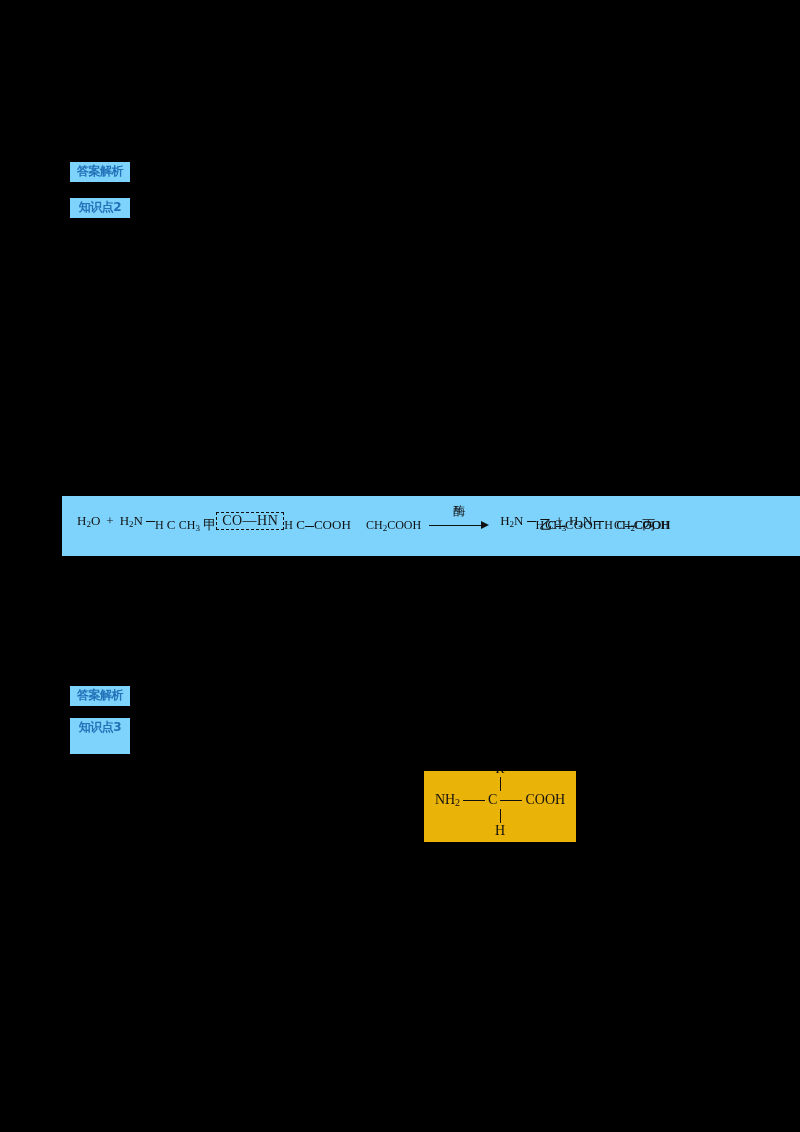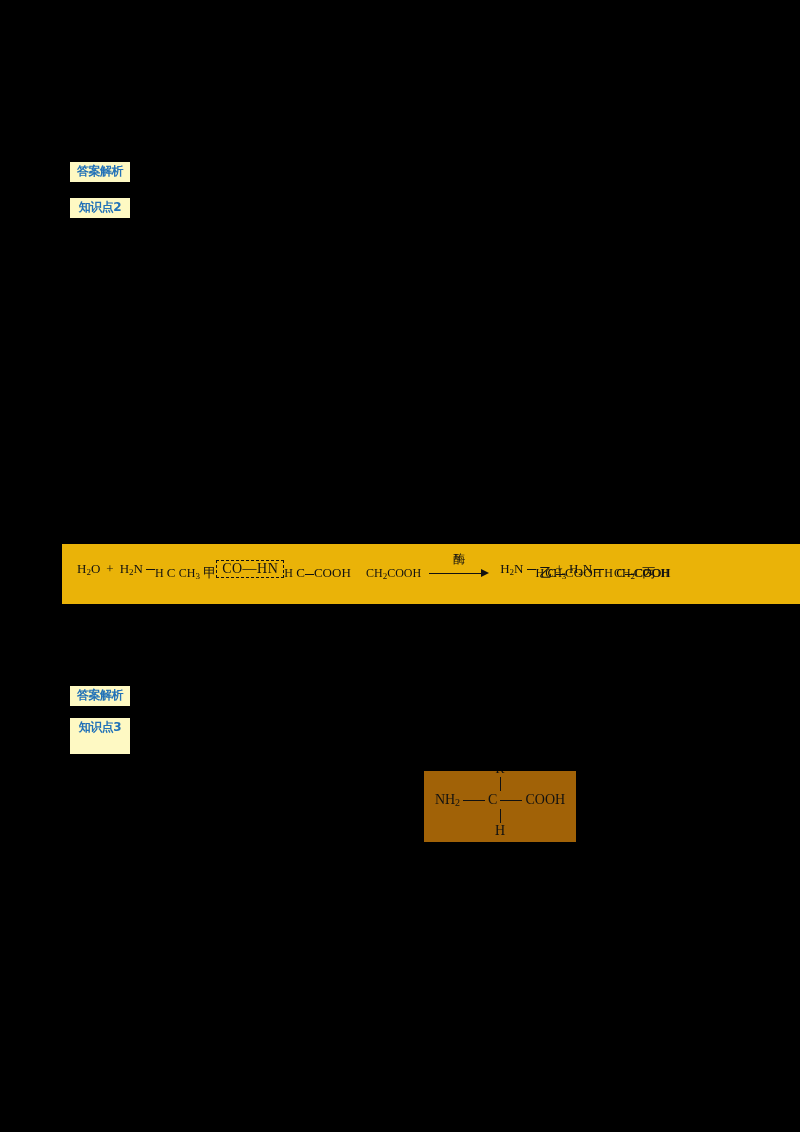--- a/index.html
+++ b/index.html
@@ -11,21 +11,21 @@
     width: 800px;
     height: 1132px;
     position: relative;
     overflow: hidden;
     font-family: "Liberation Serif", serif;
   }
 
   
   .marker {
     position: absolute;
-    background: #fef9c3;
+    background: #7dd3fc;
     color: #2272b8;
     font-family: "DejaVu Sans", sans-serif;
     font-weight: bold;
     font-size: 12px;
     line-height: 17px;
     letter-spacing: -0.5px;
     text-align: center;
     padding: 1px 4px;
     white-space: nowrap;
     box-sizing: border-box;
@@ -35,23 +35,22 @@
   #marker-c { left: 70px;  top: 686px; width: 60px; height: 20px; }
   #marker-d { left: 70px;  top: 718px; width: 60px; height: 36px; }
 
   
   #figure-hydrolysis {
     position: absolute;
     left: 62px;
     top: 496px;
     width: 738px;
     height: 60px;
-    background: #eab308;
+    background: #7dd3fc;
     overflow: hidden;
-    margin-top: 48px;
   }
   #figure-hydrolysis .eqwrap {
     position: absolute;
     left: 12px;
     top: 0;
     height: 60px;
   }
 
   
   .chem {
@@ -164,21 +163,21 @@
     top: -5px;
   }
 
   
   #figure-aminoacid {
     position: absolute;
     left: 424px;
     top: 771px;
     width: 152px;
     height: 71px;
-    background: #a16207;
+    background: #eab308;
     overflow: hidden;
   }
   #figure-aminoacid .aa-inner {
     position: absolute;
     left: -4px;
     top: -10px;
     width: 160px;
     text-align: center;
   }
   .aa-r   { height: 16px; line-height: 16px; font-size: 14px; color: #111; }

